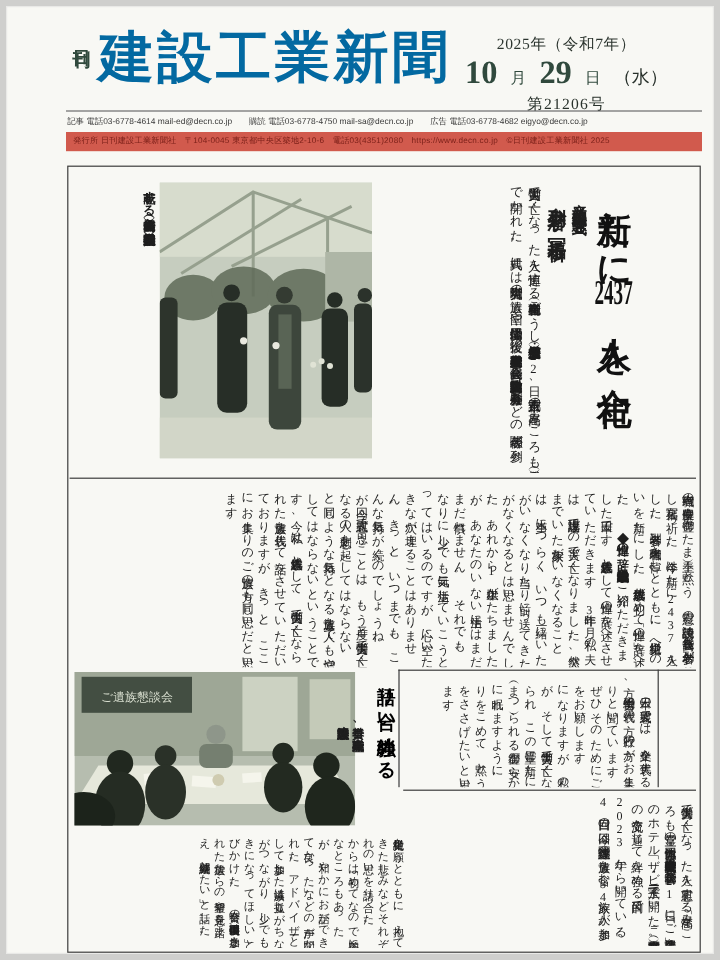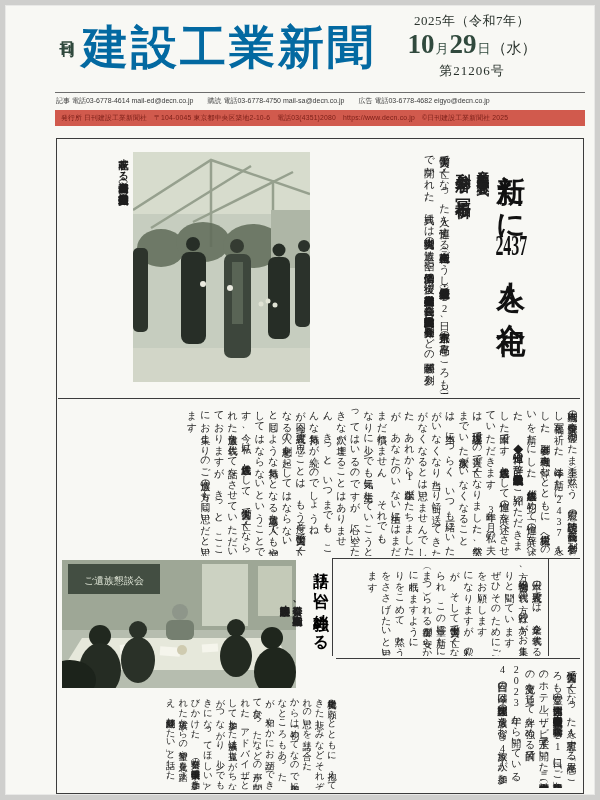--- a/index.html
+++ b/index.html
@@ -9,23 +9,23 @@
   .abs{position:absolute;}
   .v{writing-mode:vertical-rl;text-orientation:upright;}
   .tcy{text-combine-upright:all;}
 
   
   .tagline{left:85px;top:10px;font-size:10.5px;font-weight:bold;color:#c23424;
            letter-spacing:.4px;font-family:"DejaVu Serif",serif;}
   .logo-prefix{left:58px;top:30px;font-size:15px;font-weight:bold;color:#30493d;line-height:1.2;}
   .logo-title{left:82px;top:22px;font-size:46px;font-weight:bold;color:#0369a1;
               letter-spacing:3px;line-height:1.1;font-family:"DejaVu Serif",serif;}
-  .datebox{left:396px;top:12px;width:152px;text-align:center;}
+  .datebox{left:396px;top:28px;width:152px;text-align:center;}
   .date-y{font-size:13px;color:#2c352f;letter-spacing:.5px;}
-  .date-main{margin-top:1px;display:flex;justify-content:center;align-items:baseline;gap:1px;color:#30493d;}
+  .date-main{margin-top:1px;display:flex;justify-content:center;align-items:baseline;gap:11px;color:#30493d;}
   .date-num{font-size:27px;font-weight:bold;line-height:1;}
   .date-sfx{font-size:13px;}
   .date-wd{font-size:15px;color:#27302a;}
   .issue{margin-top:4px;font-size:13px;color:#27302a;letter-spacing:1px;}
   .head-rule{left:55px;top:92px;width:530px;height:1px;background:#6d6d6d;}
   .contact{left:56px;top:96px;width:530px;font-size:7px;color:#3a3a3a;
            font-family:"Liberation Sans",sans-serif;white-space:nowrap;overflow:hidden;}
   .banner{left:55px;top:110px;width:530px;height:16px;background:#d15a4d;
           font-size:6.8px;line-height:16px;color:#7c2019;padding:0 6px;box-sizing:border-box;
           font-family:"Liberation Sans",sans-serif;white-space:nowrap;overflow:hidden;letter-spacing:.2px;}

